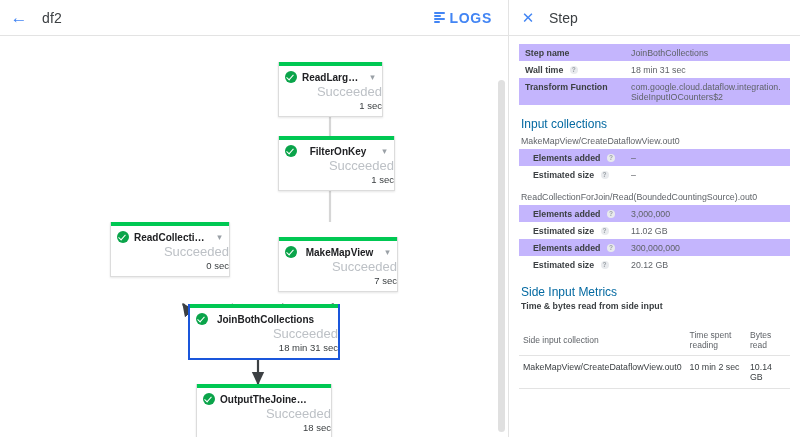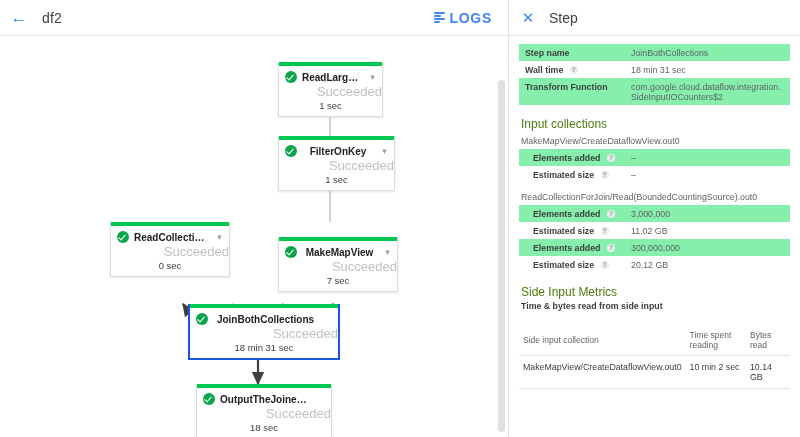--- a/index.html
+++ b/index.html
@@ -65,21 +65,21 @@
   }
   .node-title {
     flex:1; text-align:center; font-size:10px; font-weight:700; color:#202124;
     white-space:nowrap; overflow:hidden; text-overflow:ellipsis;
   }
   .chev {
     flex:0 0 11px; color:#9aa0a6; font-size:9px; line-height:1; cursor:pointer;
     text-align:center;
   }
   .node-status { text-align:right; font-size:13px; color:#bdc1c6; margin-top:1px; }
-  .node-time  { text-align:center; font-size:9.5px; color:#3c4043; margin-top:1px; padding-bottom:5px; }
+  .node-time  { text-align:right; font-size:9.5px; color:#3c4043; margin-top:1px; padding-bottom:5px; }
 
   .graph-scrollbar {
     position:absolute; right:3px; top:44px; width:7px; height:352px;
     background:#e0e0e0; border-radius:4px; cursor:pointer;
   }
 
   
   .right-pane {
     width:292px; height:437px; border-left:1px solid #e3e3e3;
     background:#fff; display:flex; flex-direction:column;
@@ -87,33 +87,33 @@
   .panel-head {
     height:36px; display:flex; align-items:center; gap:14px;
     padding:0 12px; border-bottom:1px solid #e3e3e3; flex:0 0 36px;
   }
   .close-x { color:#4285f4; font-size:15px; line-height:1; cursor:pointer; width:14px; text-align:center; }
   .panel-title { font-size:14px; color:#3c4043; }
 
   .panel-body { flex:1; overflow:hidden; padding:8px 10px 0 10px; }
 
   .kv-table { width:100%; border-collapse:collapse; }
-  .kv-table tr.shade { background:#86efac; }
+  .kv-table tr.shade { background:#c4b5fd; }
   .kv-table td { padding:3.5px 6px; vertical-align:top; font-size:8.8px; }
   .kv-key { font-weight:700; color:#3c4043; width:106px; white-space:nowrap; }
   .kv-val { color:#5f6368; }
   .kv-key .q { margin-left:4px; }
 
   .q {
     display:inline-block; width:8px; height:8px; border-radius:50%;
     background:#e8eaed; color:#9aa0a6; font-size:6.5px; line-height:8px;
     text-align:center; font-weight:700; vertical-align:middle; cursor:pointer;
   }
 
-  .sec-title { font-size:12px; color:#4d7c0f; margin:12px 0 5px 2px; }
+  .sec-title { font-size:12px; color:#0369a1; margin:12px 0 5px 2px; }
   .coll-name { font-size:8.8px; color:#5f6368; margin:0 0 3px 2px; word-break:break-all; }
   .coll-gap { height:9px; }
 
   .sub-bold { font-size:8.8px; font-weight:700; color:#3c4043; margin:2px 0 4px 2px; }
 
   .si-table { width:100%; border-collapse:collapse; margin-top:17px; }
   .si-table th {
     font-size:8.5px; font-weight:400; color:#5f6368; text-align:left;
     padding:2px 4px 5px 4px; border-bottom:1px solid #e3e3e3;
   }

